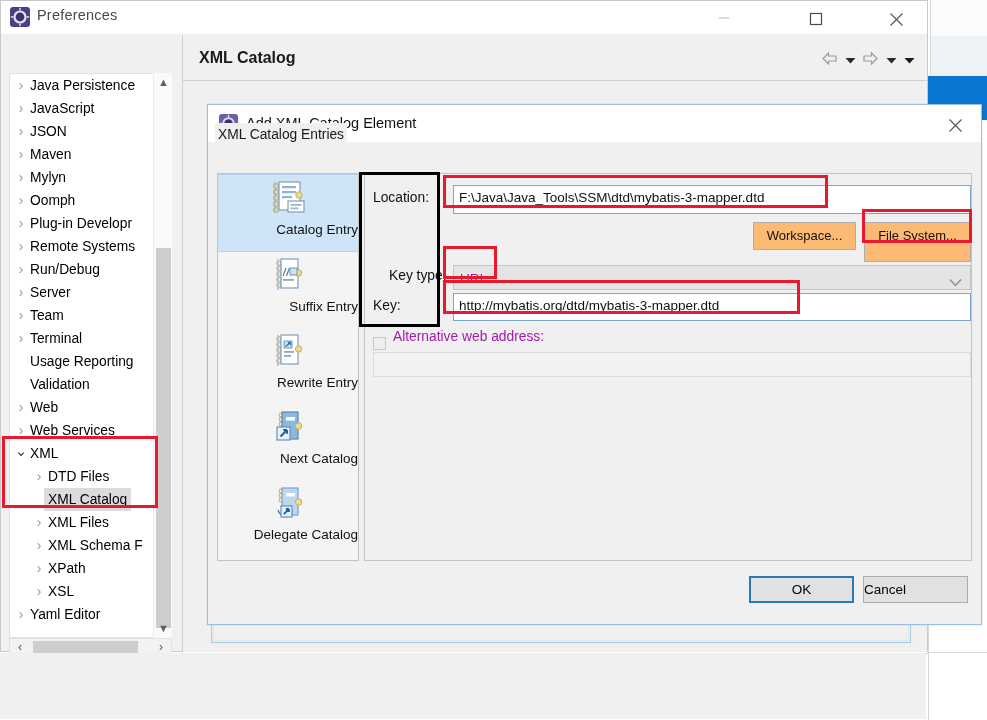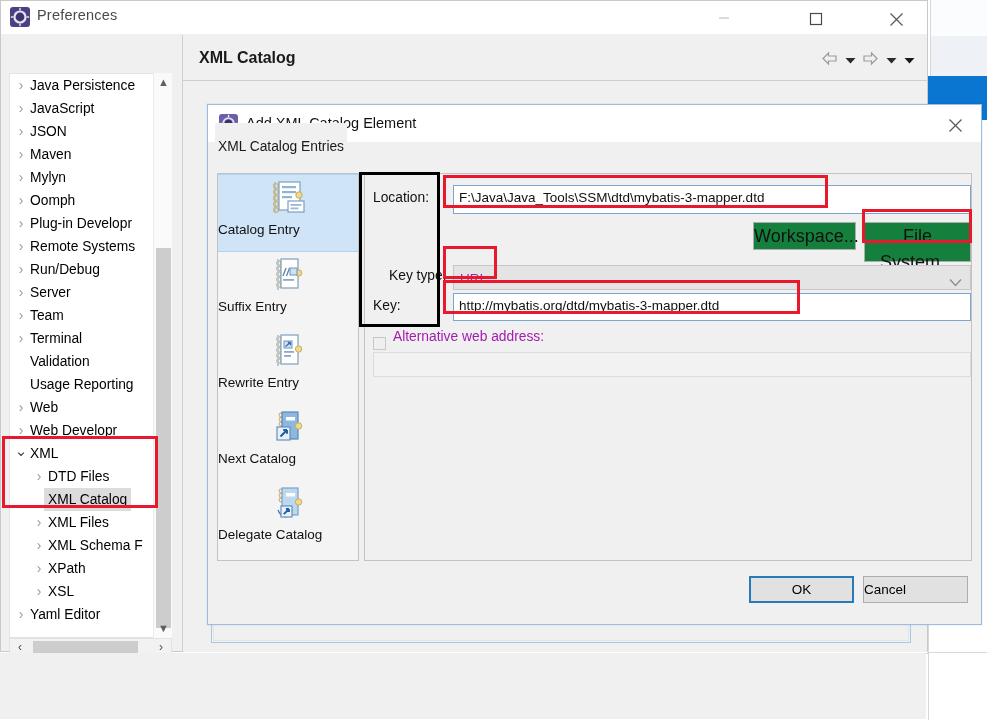--- a/index.html
+++ b/index.html
@@ -53,21 +53,21 @@
   #tree-hthumb{position:absolute;left:23px;top:2px;width:105px;height:13px;background:#cdcdcd;}
   #tree-hleft,#tree-hright{position:absolute;top:0;width:20px;height:16px;line-height:16px;text-align:center;font-size:12px;color:#505050;}
   #tree-hleft{left:0;} #tree-hright{right:0;}
 
   
   #prefs-right{position:absolute;left:181px;top:34px;width:745px;height:617px;background:#f0f0f0;border-left:1px solid #cfcfcf;box-sizing:border-box;}
   #page-title{position:absolute;left:16px;top:14px;font-size:16px;font-weight:bold;color:#1a1a1a;}
   #nav-row{position:absolute;right:12px;top:16px;height:20px;}
   .navitem{display:inline-block;vertical-align:middle;margin-left:3px;}
   #prefs-sep{position:absolute;left:0;top:45px;width:744px;height:1px;background:#cfcfcf;}
-  #group-label{position:absolute;left:32px;top:88px;font-size:13.8px;color:#1a1a1a;background:#f0f0f0;padding:16px 3px;z-index:2;}
+  #group-label{position:absolute;left:32px;top:88px;font-size:13.8px;color:#1a1a1a;background:#f0f0f0;padding:4px 3px;z-index:2;}
   #group-box{position:absolute;left:28px;top:96px;width:700px;height:512px;border:1px solid #a8c8dd;box-sizing:border-box;background:#f0f0f0;}
   #group-box-inner{position:absolute;left:1px;top:1px;right:1px;bottom:1px;border:1px solid #dce8f0;}
 
   
   #dlg{
     position:absolute;left:207px;top:104px;width:775px;height:521px;
     background:#f0f0f0;border:1px solid #9bbde0;box-sizing:border-box;
     box-shadow:0 0 0 1px rgba(0,0,0,.04);
   }
   #dlg-title-bar{position:absolute;left:0;top:0;width:773px;height:37px;background:#ffffff;}
@@ -75,27 +75,27 @@
   #dlg-title{position:absolute;left:38px;top:10px;font-size:14.5px;color:#111;}
   #dlg-close{position:absolute;right:6px;top:4px;width:40px;height:30px;}
   #dlg-close svg{display:block;margin:9px auto 0;}
   #dlg-body{position:absolute;left:0;top:37px;width:773px;height:482px;background:#f0f0f0;}
 
   
   #icon-list{position:absolute;left:9px;top:31px;width:142px;height:388px;background:#f4f4f4;border:1px solid #c3c3c3;box-sizing:border-box;}
   .ilitem{position:relative;width:140px;height:76px;cursor:default;}
   .ilitem.sel{background:#cfe4f7;border-top:1px solid #b2d3ef;border-bottom:1px solid #b2d3ef;}
   .ilitem .ilicon{position:absolute;left:0;right:0;top:4px;height:42px;text-align:center;}
-  .ilitem .illabel{position:absolute;left:0;right:0;top:47px;text-align:left;font-size:13.5px;color:#111;}
+  .ilitem .illabel{position:absolute;left:0;right:0;top:47px;text-align:right;font-size:13.5px;color:#111;}
 
   
   #form-panel{position:absolute;left:156px;top:31px;width:608px;height:388px;background:#f0f0f0;border:1px solid #c3c3c3;box-sizing:border-box;}
   .frow-label{position:absolute;font-size:13.8px;color:#111;}
   .txtfield{position:absolute;background:#ffffff;border:1px solid #7ba7cf;box-sizing:border-box;font-size:13.5px;color:#111;padding:2px 5px;line-height:20px;white-space:nowrap;overflow:hidden;}
-  .btn{position:absolute;background:#15803d;border:1px solid #adadad;box-sizing:border-box;font-size:18px;color:#111;text-align:center;cursor:default;}
+  .btn{position:absolute;background:#fdba74;border:1px solid #adadad;box-sizing:border-box;font-size:13px;color:#111;text-align:center;cursor:default;}
   #combo-keytype{position:absolute;left:88px;top:91px;width:518px;height:25px;background:#e4e4e4;border:1px solid #c6c6c6;box-sizing:border-box;font-size:13.5px;color:#a21caf;padding:3px 6px;line-height:19px;}
   #combo-arrow{position:absolute;right:8px;top:7px;}
   #alt-check{position:absolute;left:8px;top:163px;width:13px;height:13px;background:#efefef;border:1px solid #c7c7c7;box-sizing:border-box;}
   #alt-label{position:absolute;left:28px;top:155px;font-size:13.8px;color:#a21caf;}
   #alt-field{position:absolute;left:8px;top:178px;width:598px;height:25px;background:#f2f2f2;border:1px solid #dcdcdc;box-sizing:border-box;}
 
   
   #dlg-ok{position:absolute;left:541px;top:434px;width:105px;height:27px;background:#e1e1e1;border:2px solid #2a7ab8;box-sizing:border-box;line-height:23px;font-size:13.5px;text-align:center;}
   #dlg-cancel{position:absolute;left:655px;top:434px;width:105px;height:27px;background:#e1e1e1;border:1px solid #adadad;box-sizing:border-box;line-height:25px;font-size:13.5px;text-align:left;}
 
@@ -200,33 +200,33 @@
       <div class="tnode lvl1">
         <span class="arrow" style="font-size: 14px;">›</span>
         <span class="lbl">Team</span>
       </div>
       <div class="tnode lvl1">
         <span class="arrow" style="font-size: 14px;">›</span>
         <span class="lbl">Terminal</span>
       </div>
       <div class="tnode lvl1">
         <span class="arrow"></span>
+        <span class="lbl">Usage Reporting</span>
+      </div>
+      <div class="tnode lvl1">
+        <span class="arrow"></span>
         <span class="lbl">Validation</span>
       </div>
       <div class="tnode lvl1">
-        <span class="arrow"></span>
-        <span class="lbl">Usage Reporting</span>
-      </div>
-      <div class="tnode lvl1">
         <span class="arrow" style="font-size: 14px;">›</span>
         <span class="lbl">Web</span>
       </div>
       <div class="tnode lvl1">
         <span class="arrow" style="font-size: 14px;">›</span>
-        <span class="lbl">Web Developr</span>
+        <span class="lbl">Web Services</span>
       </div>
       <div class="tnode lvl1">
         <span class="arrow" style="font-size: 15px; line-height: 17px; color: rgb(68, 68, 68);">⌄</span>
         <span class="lbl">XML</span>
       </div>
       <div class="tnode lvl2">
         <span class="arrow" style="font-size: 14px;">›</span>
         <span class="lbl">DTD Files</span>
       </div>
       <div class="tnode lvl2 selected">

